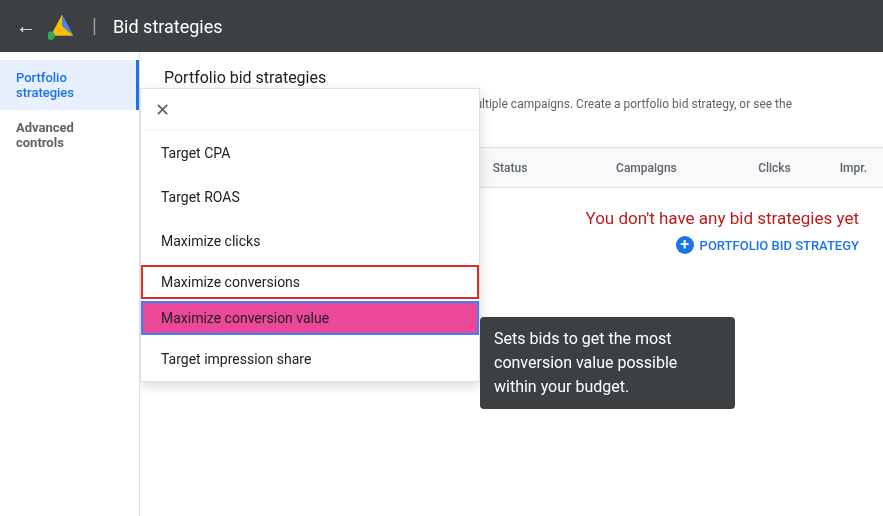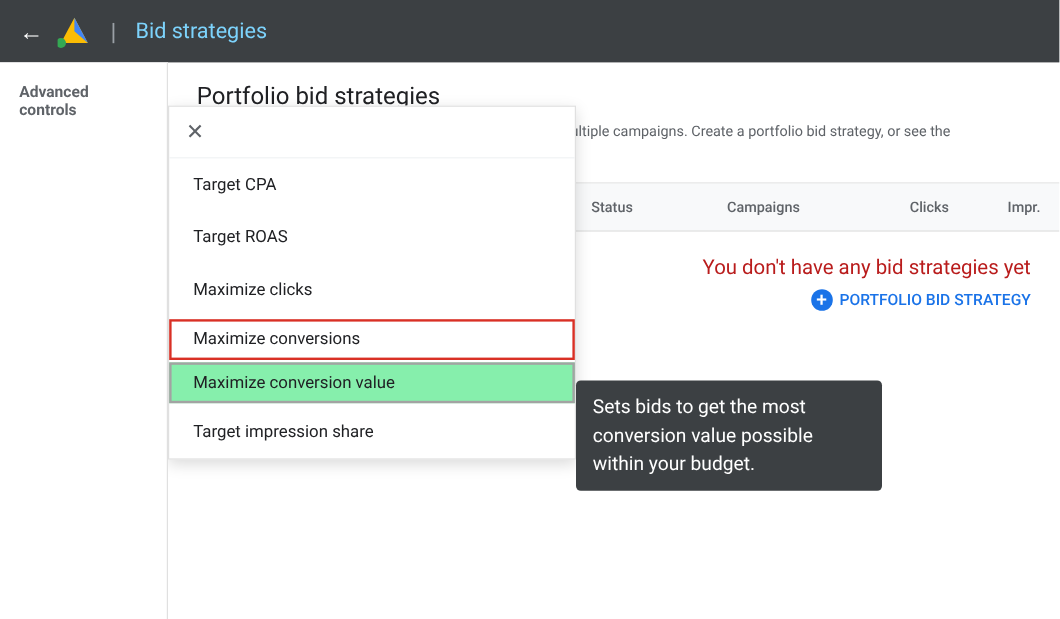--- a/index.html
+++ b/index.html
@@ -32,21 +32,21 @@
       color: #fff;
       font-size: 18px;
       font-weight: 400;
     }
     .header-divider {
       color: #9aa0a6;
       font-size: 20px;
       margin: 0 4px;
     }
     .header-page-title {
-      color: #7dd3fc;
+      color: #ffffff;
       font-size: 18px;
       font-weight: 400;
     }
 
     
     .layout {
       display: flex;
       height: calc(516px - 52px);
     }
 
@@ -78,21 +78,21 @@
     
     .main {
       flex: 1;
       overflow: hidden;
       position: relative;
     }
     .main-header {
       padding: 16px 24px 8px;
     }
     .main-title {
-      font-size: 20px;
+      font-size: 16px;
       color: #202124;
       font-weight: 400;
       margin-bottom: 8px;
     }
     .main-description {
       font-size: 12px;
       color: #5f6368;
       line-height: 1.5;
     }
 
@@ -110,21 +110,21 @@
       align-items: center;
     }
     .table-col {
       padding: 0 16px;
       font-size: 12px;
       color: #5f6368;
       font-weight: 500;
     }
     .col-name { width: 200px; margin-left: 150px; }
     .col-status { width: 120px; }
-    .col-campaigns { width: 120px; text-align: left; }
+    .col-campaigns { width: 120px; text-align: center; }
     .col-clicks { width: 110px; text-align: right; }
     .col-impr { width: 80px; text-align: right; }
 
     .table-empty {
       display: flex;
       flex-direction: column;
       align-items: flex-end;
       padding: 20px 24px;
       gap: 8px;
     }
@@ -216,20 +216,23 @@
       <circle cx="4" cy="34" r="6" fill="#34a853"></circle>
     </svg>
   </div>
   <span class="header-divider">|</span>
   <span class="header-page-title">Bid strategies</span>
 </div>
 
 <div class="layout">
 
   <div class="sidebar">
+    <div class="sidebar-item active">
+      <span>Portfolio strategies</span>
+    </div>
     <div class="sidebar-item secondary">
       <span>Advanced controls</span>
     </div>
   </div>
 
   <div class="main">
     <div class="main-header">
       <div class="main-title">Portfolio bid strategies</div>
       <div class="main-description">Portfolio bid strategies let you automatically set bids for multiple campaigns. Create a portfolio bid strategy, or see the performance of an existing bid strateg…</div>
     </div>
@@ -259,21 +262,21 @@
       </div>
       <div class="dropdown-item">
         <span>Target ROAS</span>
       </div>
       <div class="dropdown-item">
         <span>Maximize clicks</span>
       </div>
       <div class="dropdown-item highlighted" style="border: 2px solid #d93025;">
         <span>Maximize conversions</span>
       </div>
-      <div class="dropdown-item highlighted active-selection" style="border: 2px solid #a3a3a3; background: #86efac;">
+      <div class="dropdown-item highlighted active-selection" style="border: 2px solid #3b82f6; background: #ec4899;">
         <span>Maximize conversion value</span>
       </div>
       <div class="dropdown-item">
         <span>Target impression share</span>
       </div>
     </div>
 
     <div class="tooltip">
       <span>Sets bids to get the most conversion value possible within your budget.</span>
     </div>

